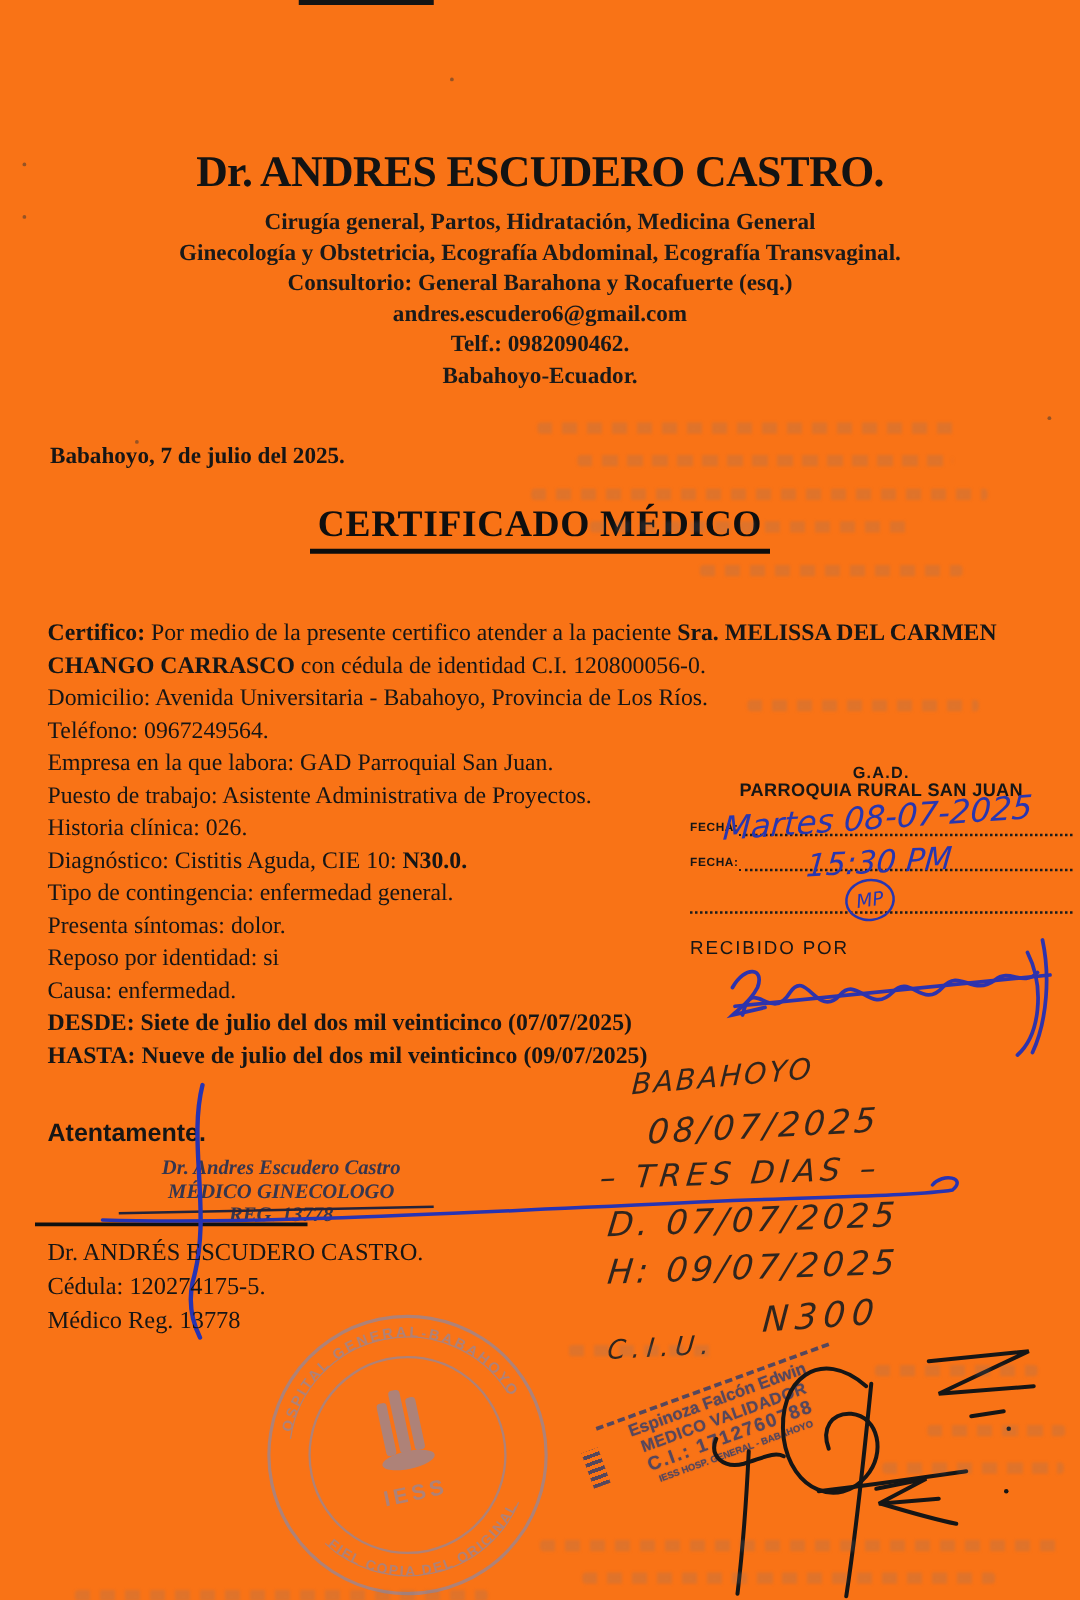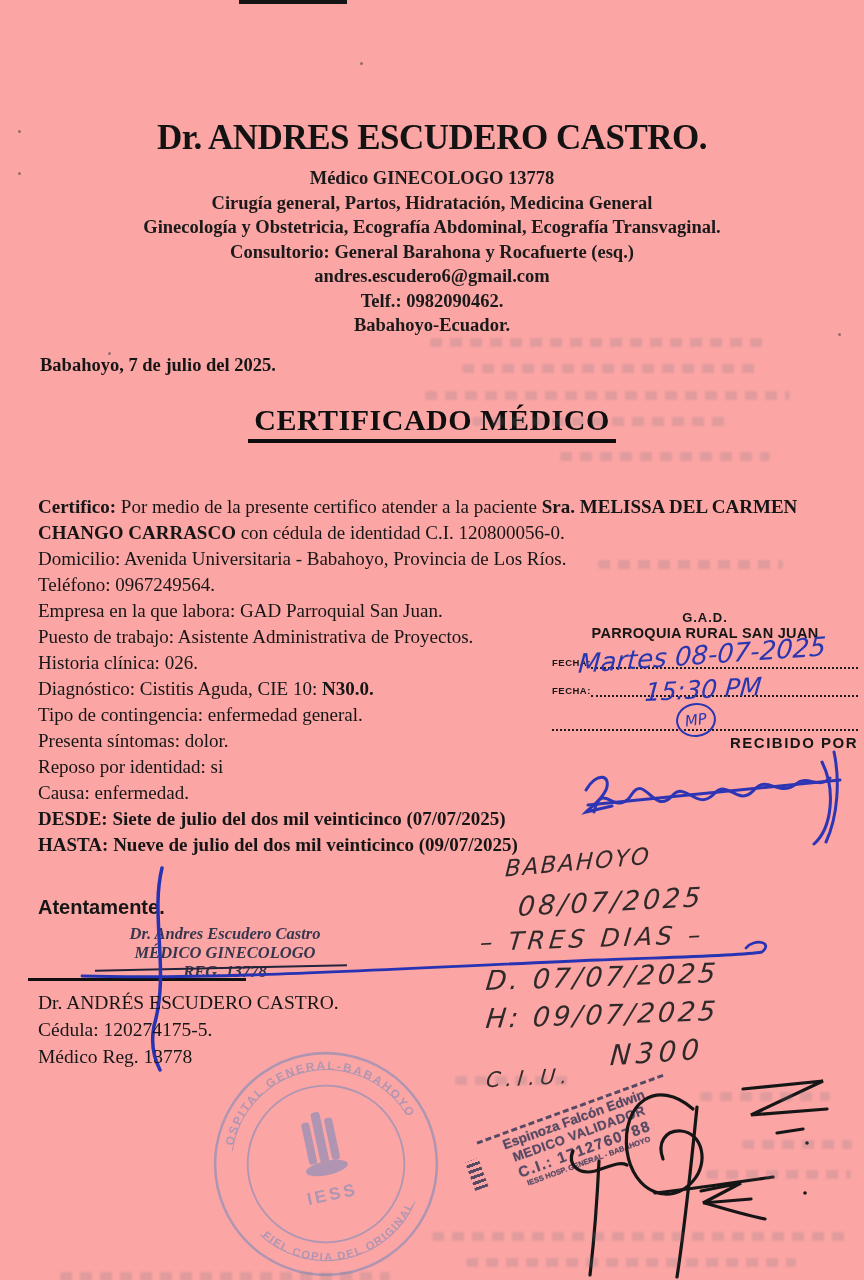--- a/index.html
+++ b/index.html
@@ -1,21 +1,21 @@
 <!DOCTYPE html>
 <html><head>
 <meta charset="utf-8">
 <style>
   * { box-sizing: border-box; margin: 0; padding: 0; }
   html,body { background:#e8e6e2; }
   .page {
     position: relative;
     width: 864px; height: 1280px;
     margin: 0 auto;
-    background: #fca5a5;
+    background: #f97316;
     overflow: hidden;
     font-family: "Liberation Serif", serif;
     color: #161616;
   }
   
   .letterhead { position:absolute; top:118px; left:0; width:100%; text-align:center; }
   .lh-name { font-size:35px; font-weight:bold; letter-spacing:-0.5px; margin-bottom:8px; color:#131313; }
   .lh-line { font-size:18.5px; font-weight:bold; line-height:24.5px; color:#1a1a1a; }
   
   .dateline { position:absolute; left:40px; top:355px; font-size:18.5px; font-weight:bold; }
@@ -29,21 +29,21 @@
   .body-block b { font-weight:bold; }
   .bold-line { font-weight:bold; }
   
   .gad { position:absolute; left:552px; top:610px; width:306px; font-family:"Liberation Sans", sans-serif; color:#161616; }
   .gad-org1 { text-align:center; font-size:13px; font-weight:bold; letter-spacing:1px; }
   .gad-org2 { text-align:center; font-size:14.5px; font-weight:bold; letter-spacing:0.3px; white-space:nowrap; }
   .gad-row { display:flex; align-items:flex-end; margin-top:16px; }
   .gad-lbl { font-size:9.5px; font-weight:bold; letter-spacing:0.5px; padding-bottom:1px; }
   .gad-dots { flex:1; border-bottom:2.5px dotted #1c1c1c; height:12px; }
   .gad-dots-full { border-bottom:2.5px dotted #1c1c1c; height:12px; margin-top:22px; }
-  .gad-recibido { text-align:right; font-size:15px; font-weight:bold; letter-spacing:1.5px; margin-top:3px; }
+  .gad-recibido { text-align:left; font-size:15px; font-weight:normal; letter-spacing:1.5px; margin-top:19px; }
   .hw { position:absolute; font-family:"DejaVu Sans", sans-serif; font-style:italic; white-space:nowrap; }
   .hw-blue { color:#2836b0; }
   .hw-black { color:#1f1f1f; opacity:0.92; }
   .mp-circle {
     position:absolute; left:676px; top:703px; width:40px; height:34px;
     border:2.5px solid #2836b0; border-radius:50%;
     display:flex; align-items:center; justify-content:center;
     color:#2836b0; font-family:"DejaVu Sans", sans-serif; font-style:italic;
     font-size:15px; transform:rotate(-8deg);
   }
@@ -80,21 +80,20 @@
 </style>
 </head>
 <body>
 
 <div class="page">
 
   <div class="top-strip"></div>
 
   <div class="letterhead">
     <div class="lh-name">Dr. ANDRES ESCUDERO CASTRO.</div>
-    <div class="lh-line">Médico GINECOLOGO 13778</div>
     <div class="lh-line">Cirugía general, Partos, Hidratación, Medicina General</div>
     <div class="lh-line">Ginecología y Obstetricia, Ecografía Abdominal, Ecografía Transvaginal.</div>
     <div class="lh-line">Consultorio: General Barahona y Rocafuerte (esq.)</div>
     <div class="lh-line">andres.escudero6@gmail.com</div>
     <div class="lh-line">Telf.: 0982090462.</div>
     <div class="lh-line">Babahoyo-Ecuador.</div>
   </div>
 
   <div class="dateline">Babahoyo, 7 de julio del 2025.</div>
 

